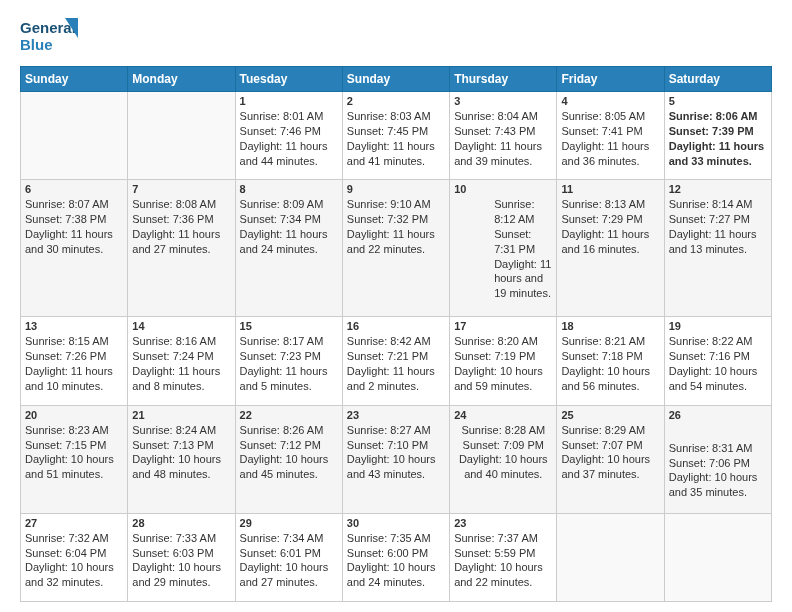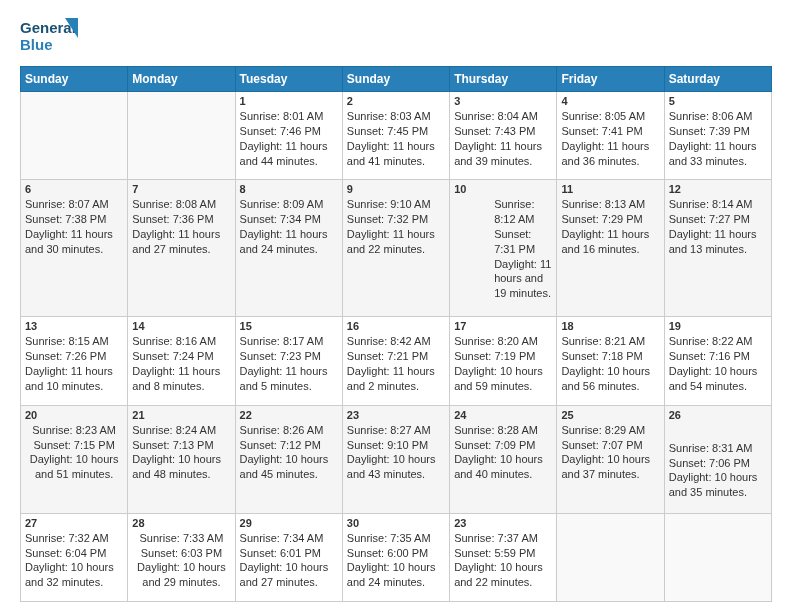--- a/index.html
+++ b/index.html
@@ -139,21 +139,21 @@
 Daylight: 11 hours and 39 minutes.</div>
           </td>
           <td>
             <span class="day-number">4</span>
             <div class="cell-content" style="white-space: pre-line;">Sunrise: 8:05 AM
 Sunset: 7:41 PM
 Daylight: 11 hours and 36 minutes.</div>
           </td>
           <td>
             <span class="day-number">5</span>
-            <div class="cell-content" style="white-space: pre-line;">Sunrise: 8:06 AM
+            <div class="cell-content" style="white-space: pre-line; font-weight: bold;">Sunrise: 8:06 AM
 Sunset: 7:39 PM
 Daylight: 11 hours and 33 minutes.</div>
           </td>
         </tr>
         <tr>
           <td>
             <span class="day-number">6</span>
             <div class="cell-content" style="white-space: pre-line;">Sunrise: 8:07 AM
 Sunset: 7:38 PM
 Daylight: 11 hours and 30 minutes.</div>
@@ -235,45 +235,45 @@
           <td>
             <span class="day-number">19</span>
             <div class="cell-content" style="white-space: pre-line;">Sunrise: 8:22 AM
 Sunset: 7:16 PM
 Daylight: 10 hours and 54 minutes.</div>
           </td>
         </tr>
         <tr>
           <td>
             <span class="day-number">20</span>
-            <div class="cell-content" style="white-space: pre-line; text-align: center;">Sunrise: 8:23 AM
+            <div class="cell-content" style="white-space: pre-line;">Sunrise: 8:23 AM
 Sunset: 7:15 PM
 Daylight: 10 hours and 51 minutes.</div>
           </td>
           <td>
             <span class="day-number">21</span>
             <div class="cell-content" style="white-space: pre-line;">Sunrise: 8:24 AM
 Sunset: 7:13 PM
 Daylight: 10 hours and 48 minutes.</div>
           </td>
           <td>
             <span class="day-number">22</span>
             <div class="cell-content" style="white-space: pre-line;">Sunrise: 8:26 AM
 Sunset: 7:12 PM
 Daylight: 10 hours and 45 minutes.</div>
           </td>
           <td>
             <span class="day-number">23</span>
             <div class="cell-content" style="white-space: pre-line;">Sunrise: 8:27 AM
-Sunset: 9:10 PM
+Sunset: 7:10 PM
 Daylight: 10 hours and 43 minutes.</div>
           </td>
           <td>
             <span class="day-number">24</span>
-            <div class="cell-content" style="white-space: pre-line;">Sunrise: 8:28 AM
+            <div class="cell-content" style="white-space: pre-line; text-align: center;">Sunrise: 8:28 AM
 Sunset: 7:09 PM
 Daylight: 10 hours and 40 minutes.</div>
           </td>
           <td>
             <span class="day-number">25</span>
             <div class="cell-content" style="white-space: pre-line;">Sunrise: 8:29 AM
 Sunset: 7:07 PM
 Daylight: 10 hours and 37 minutes.</div>
           </td>
           <td>
@@ -285,21 +285,21 @@
         </tr>
         <tr>
           <td>
             <span class="day-number">27</span>
             <div class="cell-content" style="white-space: pre-line;">Sunrise: 7:32 AM
 Sunset: 6:04 PM
 Daylight: 10 hours and 32 minutes.</div>
           </td>
           <td>
             <span class="day-number">28</span>
-            <div class="cell-content" style="white-space: pre-line; text-align: center;">Sunrise: 7:33 AM
+            <div class="cell-content" style="white-space: pre-line;">Sunrise: 7:33 AM
 Sunset: 6:03 PM
 Daylight: 10 hours and 29 minutes.</div>
           </td>
           <td>
             <span class="day-number">29</span>
             <div class="cell-content" style="white-space: pre-line;">Sunrise: 7:34 AM
 Sunset: 6:01 PM
 Daylight: 10 hours and 27 minutes.</div>
           </td>
           <td>

